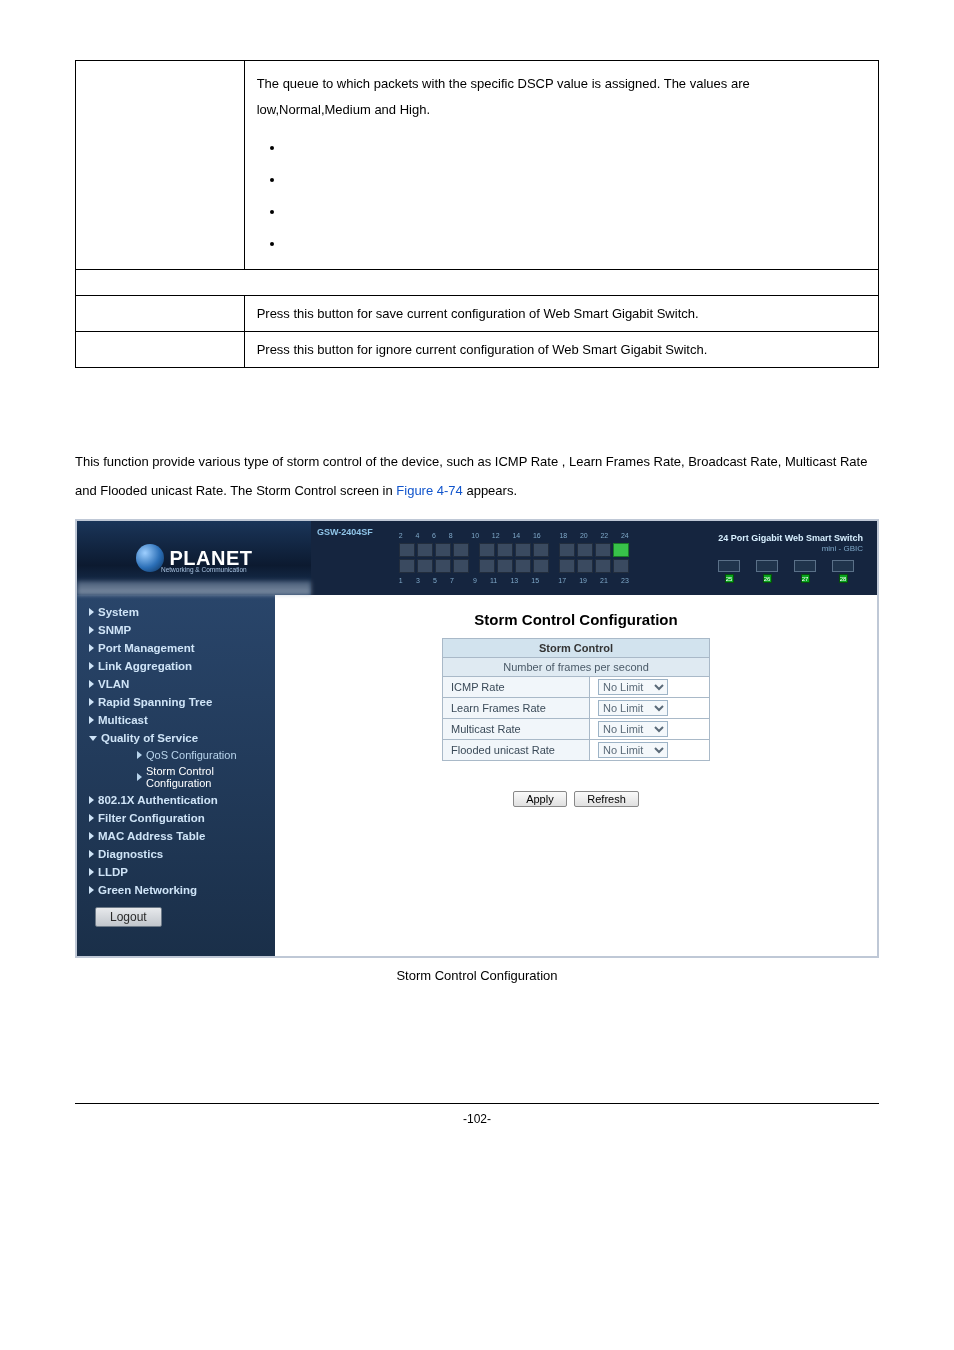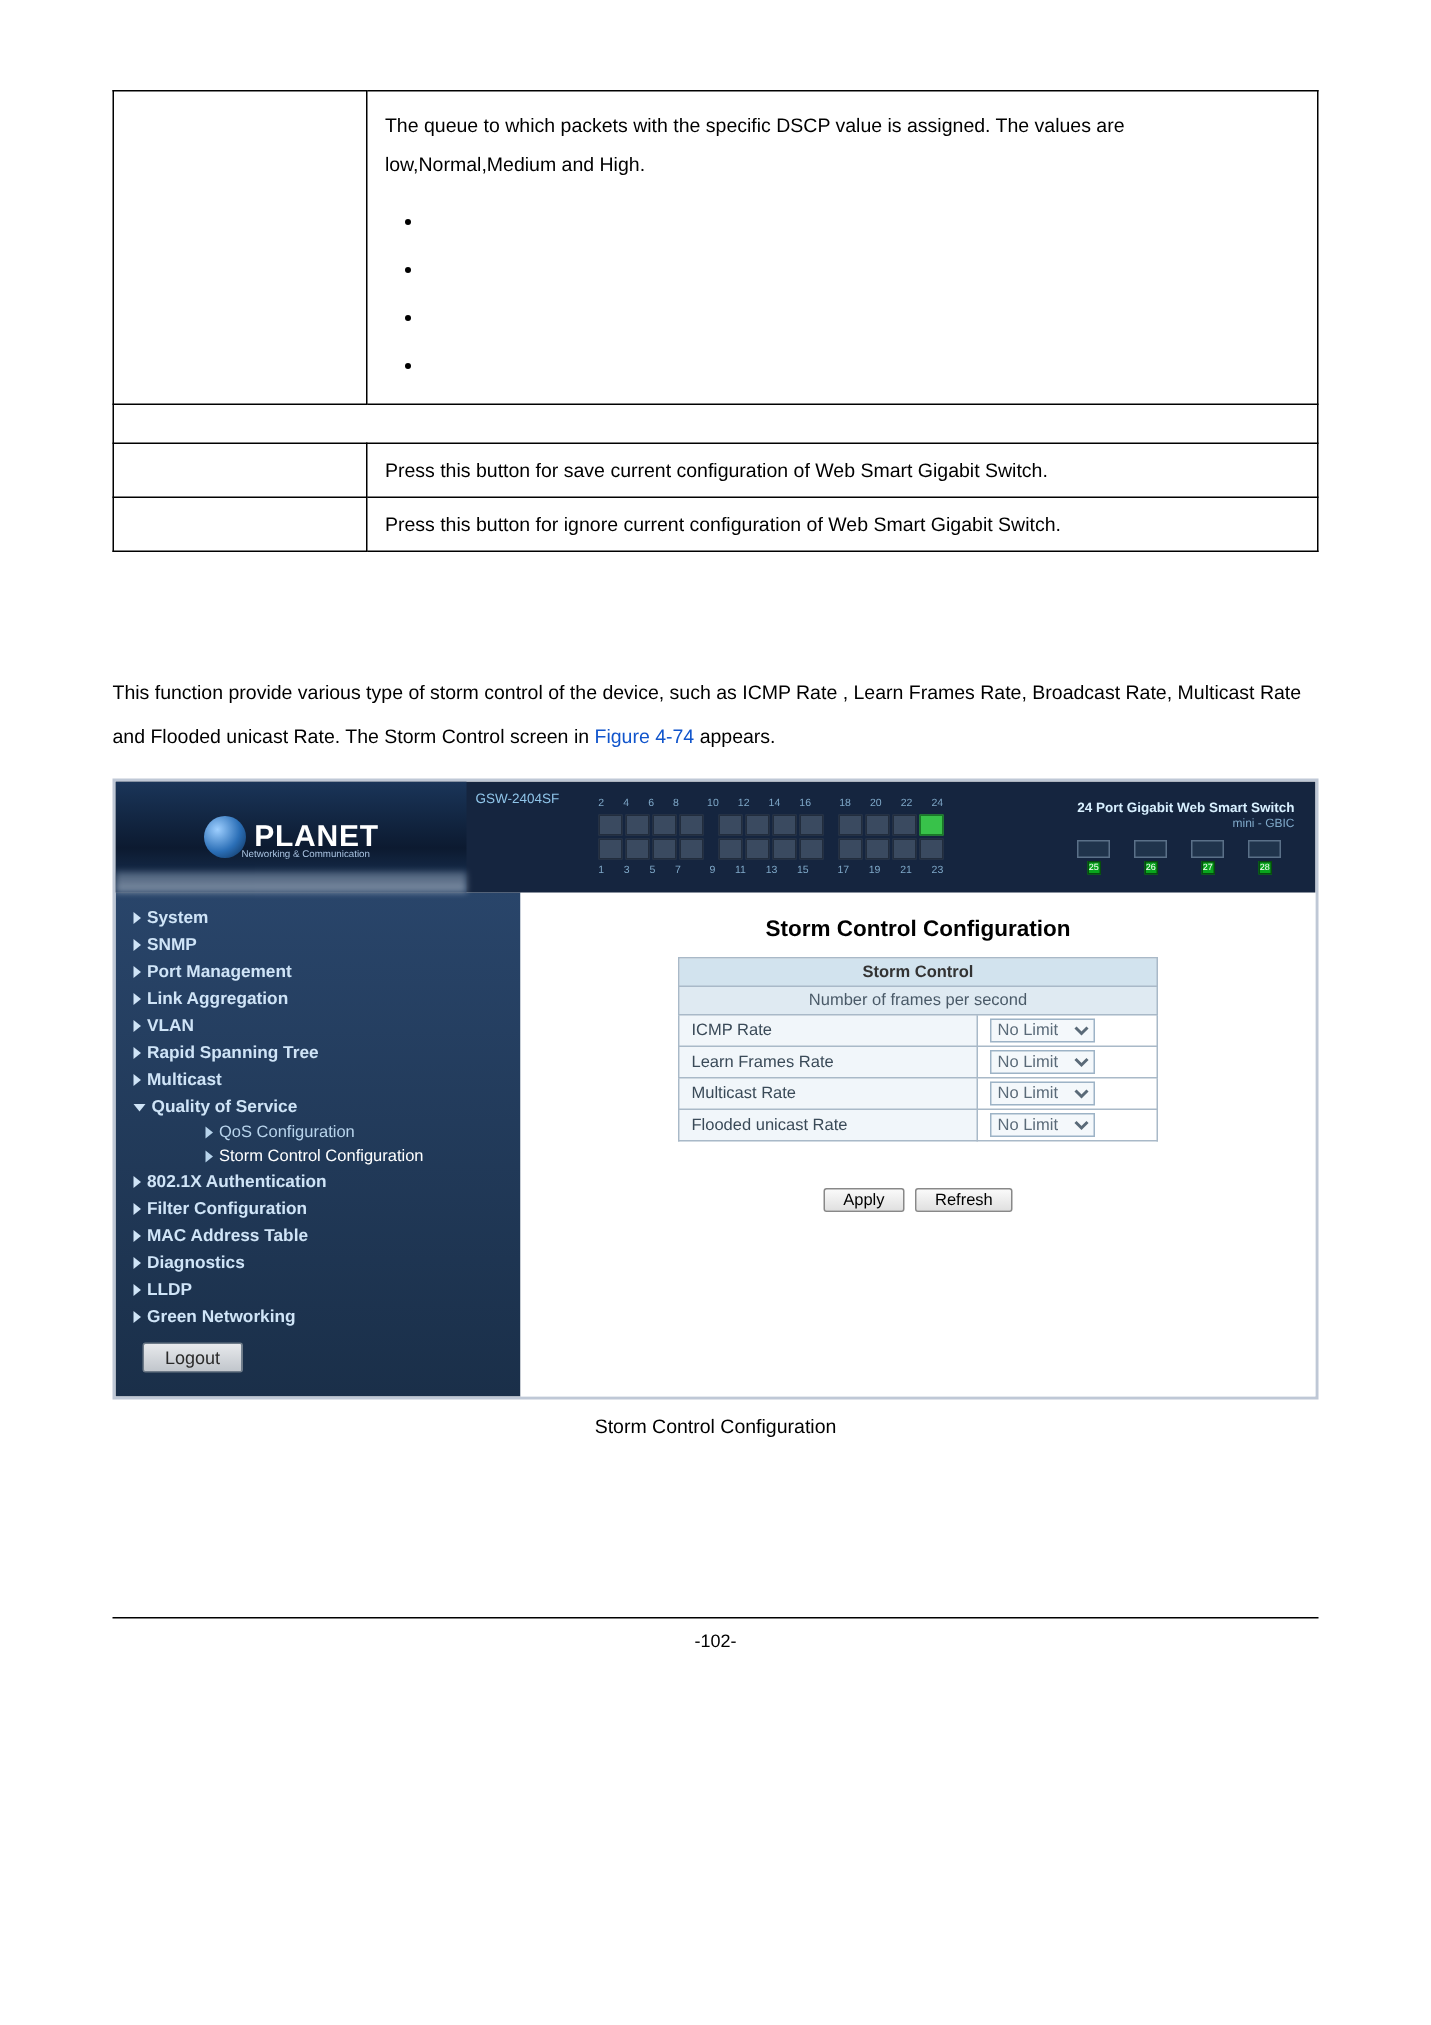--- a/index.html
+++ b/index.html
@@ -87,21 +87,21 @@
     position: absolute;
     left: 0; right: 0; bottom: 0;
     height: 14px;
     background: linear-gradient(#6b7e97, #c5cfdb);
     opacity: 0.6;
     filter: blur(2px);
   }
   .device-label {
     color: #8fc4e8;
     font-size: 9px;
-    font-weight: normal;
+    font-weight: bold;
     margin-left: 6px;
     align-self: flex-start;
     margin-top: 6px;
   }
   .port-block {
     display: flex;
     gap: 1px;
     margin-left: 24px;
     align-self: center;
     flex-direction: column;
@@ -147,25 +147,25 @@
   .gbic-slot {
     width: 22px; height: 12px; border: 1px solid #5a7088; background: #20344c;
   }
   .gbic-led { width: 9px; height: 9px; background: #09a51e; border: 1px solid #064d0d; font-size: 6px; color: #fff; text-align: center; line-height: 8px;}
 
   .app-body {
     display: flex;
     min-height: 330px;
   }
   .sidebar {
-    width: 270px;
+    width: 198px;
     background: linear-gradient(#29456a, #1a2f49);
     color: #fff;
     font-size: 12px;
-    padding: 8px 0 16px 0;
+    padding: 8px 0 29px 0;
   }
   .sidebar .item {
     padding: 3px 10px 3px 12px;
     cursor: pointer;
     display: flex;
     align-items: center;
     gap: 4px;
     color: #cfe4f7;
     font-weight: bold;
     font-size: 11.5px;
@@ -217,21 +217,21 @@
   }
   .main-area h2 {
     text-align: center;
     font-size: 15px;
     font-weight: bold;
     margin: 4px 0 10px;
   }
   table.form-table {
     margin: 0 auto;
     border-collapse: collapse;
-    width: 320px;
+    width: 268px;
     font-size: 11px;
   }
   table.form-table th {
     background: #dfeaf2;
     border: 1px solid #a9b9c8;
     padding: 3px;
     font-weight: normal;
     text-align: center;
     color: #4a5a68;
   }

